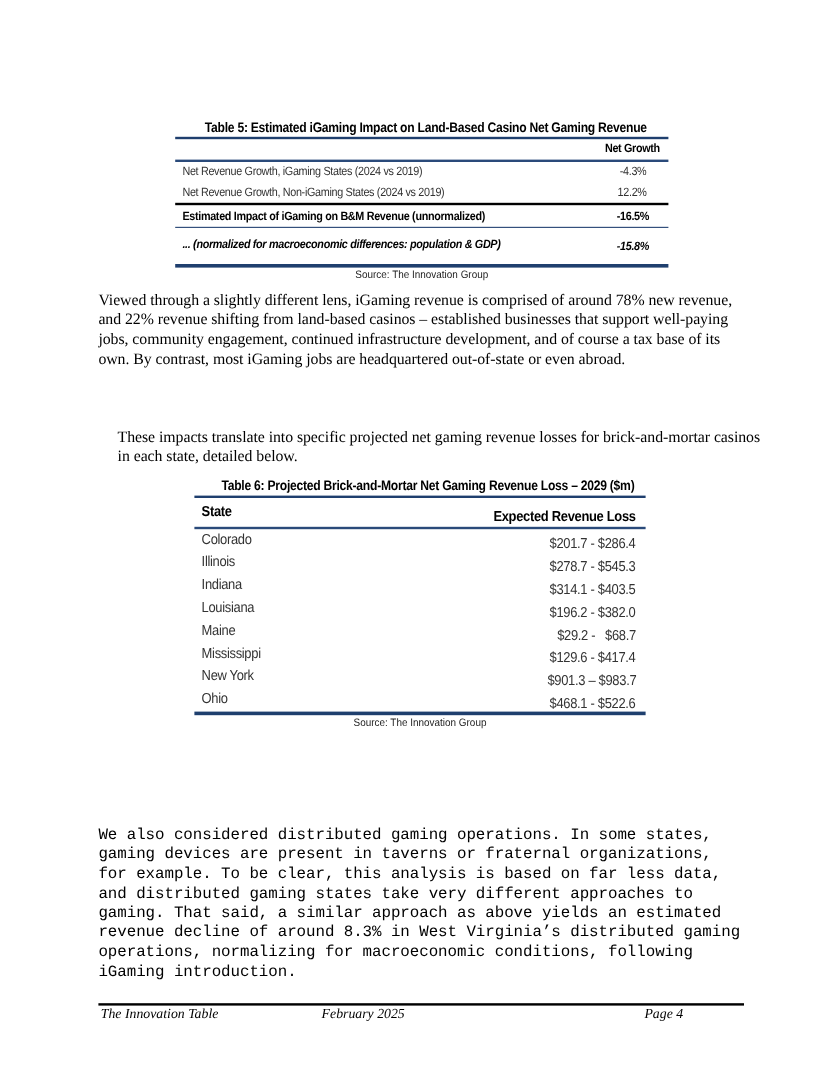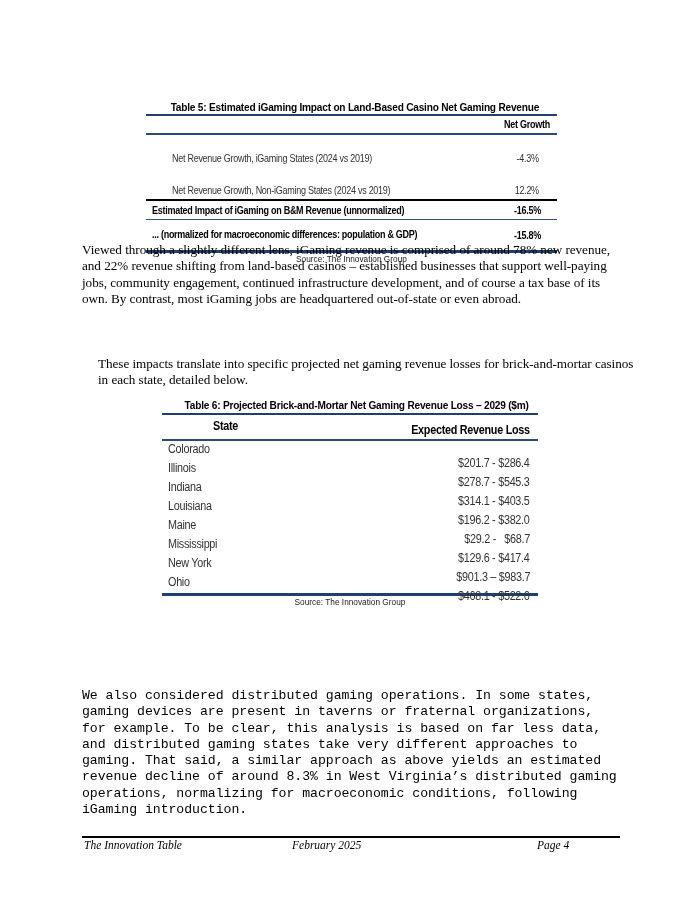--- a/index.html
+++ b/index.html
@@ -65,45 +65,45 @@
     }
     .row .lbl, .row .val {
       white-space: nowrap;
       display: inline-block;
       transform: scaleX(0.9);
     }
     .row .lbl { transform-origin: left center; }
     .row .val { transform-origin: right center; }
     .row.hdr { color: #000; font-weight: bold; }
     .row.bold { color: #000; font-weight: bold; gap: 36px; }
-    .row.ital { color: #000; font-weight: bold; }
+    .row.ital { color: #000; font-weight: bold; font-style: italic; }
     .source {
       font-family: "Liberation Sans", sans-serif;
       font-size: 9px;
       color: #222;
       text-align: center;
       transform: scaleX(0.92);
     }
 
     
     #t5 { left: 146px; top: 100px; width: 411px; }
     #t5 .tbl-title { width: 411px; height: 14px; }
     #t5 .r-head { height: 17px; padding: 0 7px 0 6px; }
-    #t5 .r-data { height: 17px; padding: 15px 18px 0 6px; margin-left: 20px; }
+    #t5 .r-data { height: 17px; padding: 0 18px 0 6px; }
     #t5 .r-bold { height: 18px; padding: 0 16px 0 6px; }
     #t5 .r-ital { height: 30px; padding: 0 16px 0 6px; align-items: center; }
     #t5 .r-ital .lbl { white-space: normal; width: 310px; line-height: 12px; }
 
     
     #t6 { left: 162px; top: 398px; width: 376px; }
     #t6 .tbl-title { width: 376px; height: 15px; }
-    #t6 .r-head { height: 24px; padding: 0 8px 0 6px; align-items: stretch; margin-left: 45px; }
+    #t6 .r-head { height: 24px; padding: 0 8px 0 6px; align-items: stretch; }
     #t6 .r-head .lbl { align-self: flex-start; padding-top: 4px; }
     #t6 .r-head .val { align-self: flex-end; padding-bottom: 2px; }
-    #t6 .r-data { height: 19px; padding: 0 8px 0 6px; align-items: stretch; flex-direction: column; }
+    #t6 .r-data { height: 19px; padding: 0 8px 0 6px; align-items: stretch; }
     #t6 .r-data .lbl { align-self: flex-start; padding-top: 1px; }
     #t6 .r-data .val { align-self: flex-end; padding-bottom: 0px; }
     #t6 .row { font-size: 12px; }
 
     
     .para {
       position: absolute;
       left: 82px;
       width: 540px;
       font-family: "Liberation Serif", serif;
@@ -128,21 +128,21 @@
     .footer {
       position: absolute;
       top: 839px;
       font-family: "Liberation Serif", serif;
       font-style: italic;
       font-size: 11.5px;
       color: #000;
       white-space: nowrap;
     }
     #f-left { left: 84px; }
-    #f-mid { left: 292px; }
+    #f-mid { left: 268px; }
     #f-right { left: 537px; }
   </style>
 </head>
 <body>
 
 <div class="page">
 
   <div class="tbl" id="t5">
     <div class="tbl-title">Table 5: Estimated iGaming Impact on Land-Based Casino Net Gaming Revenue</div>
     <div class="rule-thick"></div>

